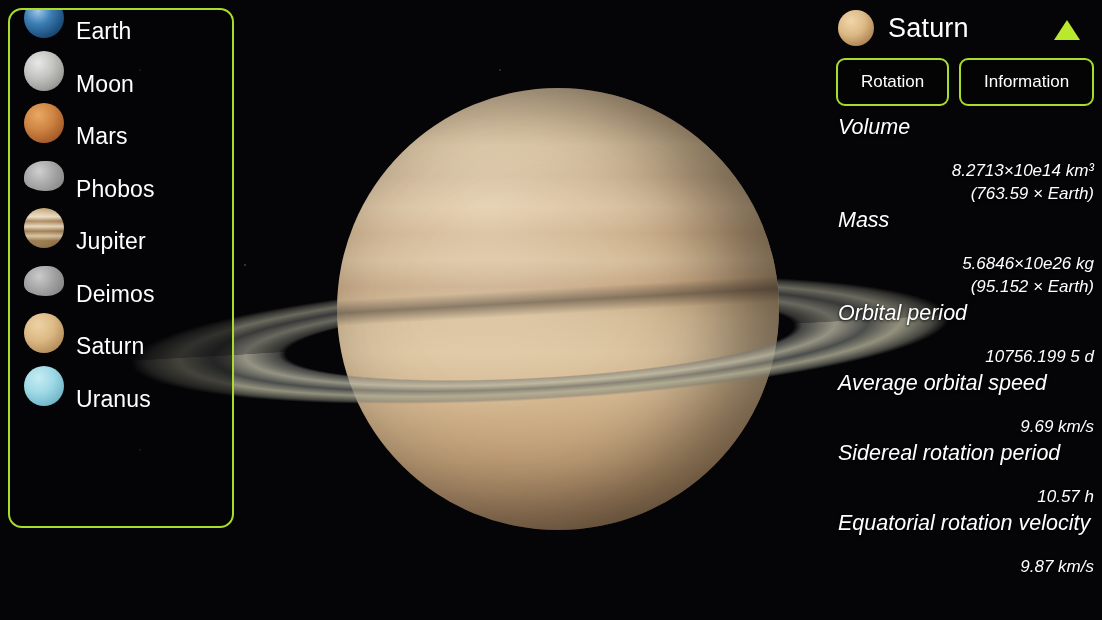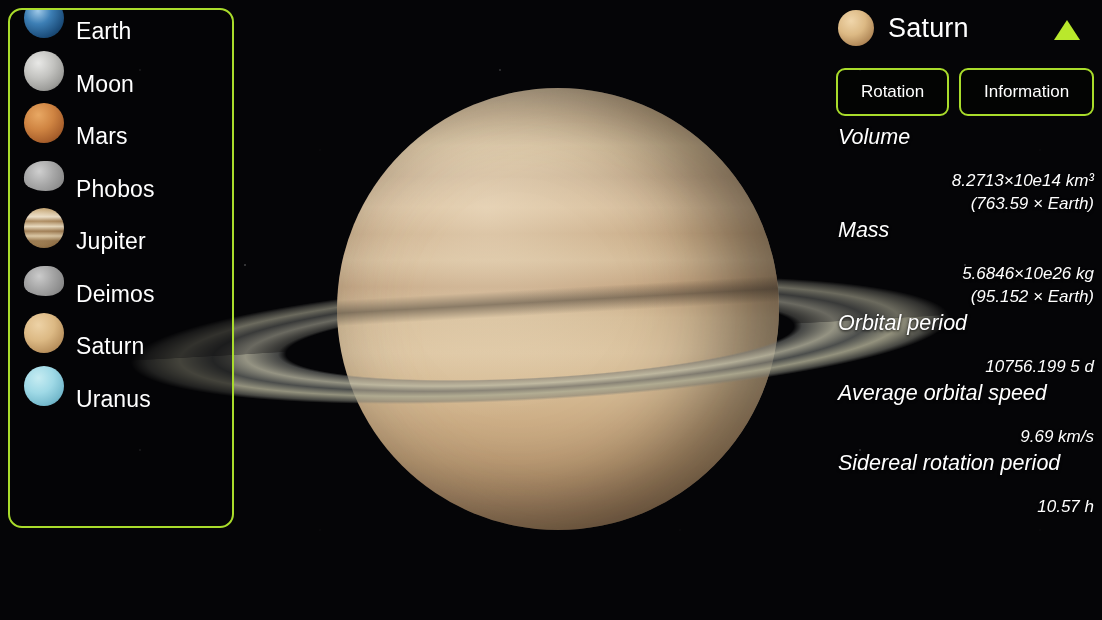--- a/index.html
+++ b/index.html
@@ -237,21 +237,21 @@
     top: 20px;
     width: 0; height: 0;
     border-left: 13px solid transparent;
     border-right: 13px solid transparent;
     border-bottom: 20px solid #b9e82c;
     cursor: pointer;
   }
   .tab-row {
     display: flex;
     gap: 10px;
-    margin-top: 12px;
+    margin-top: 2px;
     padding: 0 2px;
   }
   .tab-btn {
     flex: 1 1 auto;
     border: 2px solid #a9dc2b;
     border-radius: 9px;
     background: rgba(2,3,2,0.6);
     color: #fff;
     font-size: 17px;
     font-family: "Liberation Sans", sans-serif;
@@ -370,16 +370,22 @@
           <div class="info-values">
             <div class="info-value">9.69 km/s</div>
           </div>
         </div>
         <div class="info-row">
           <div class="info-label">Sidereal rotation period</div>
           <div class="info-values">
             <div class="info-value">10.57 h</div>
           </div>
         </div>
+        <div class="info-row">
+          <div class="info-label">Equatorial rotation velocity</div>
+          <div class="info-values">
+            <div class="info-value">9.87 km/s</div>
+          </div>
+        </div>
       </div>
   </div>
 
 </div>
 
 </body></html>

